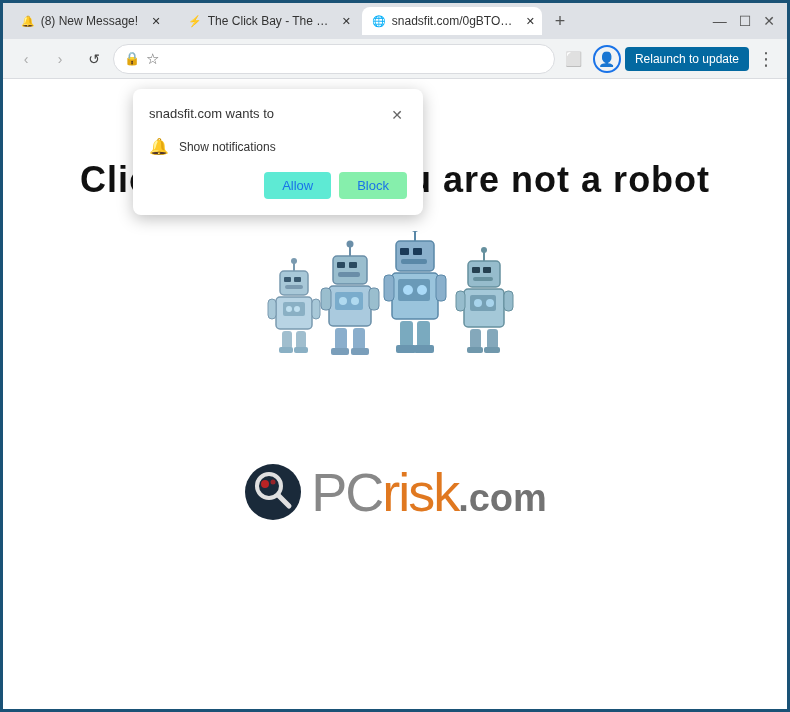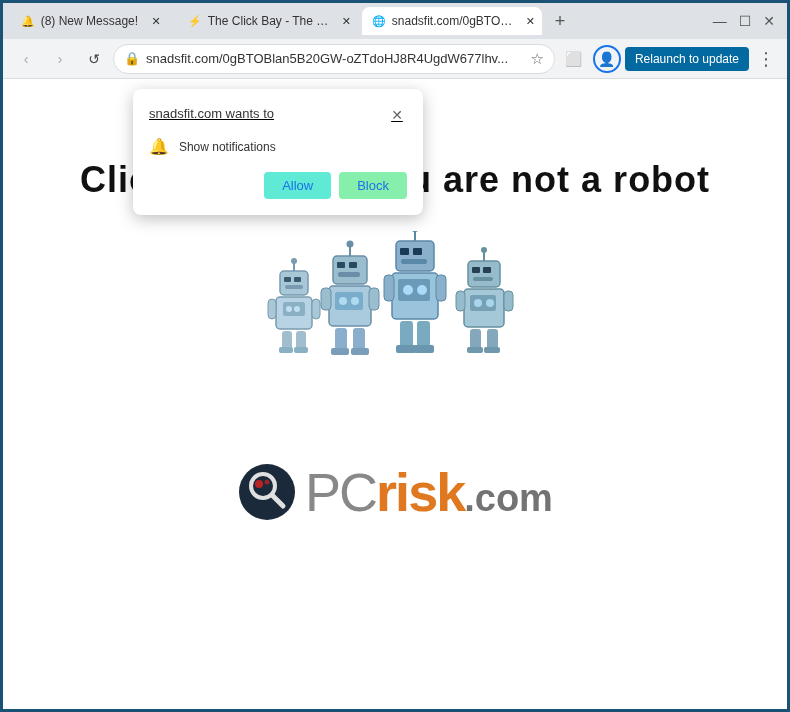--- a/index.html
+++ b/index.html
@@ -196,21 +196,20 @@
       width: 290px;
       padding: 16px;
       z-index: 10;
     }
 
     .popup-header {
       display: flex;
       align-items: flex-start;
       justify-content: space-between;
       margin-bottom: 12px;
-      text-decoration: underline;
     }
 
     .popup-title {
       font-size: 13px;
       color: #333;
       font-weight: 400;
       line-height: 1.4;
     }
 
     .popup-close {
@@ -335,21 +334,20 @@
 </div>
 
 <div class="nav-bar">
 
   <div class="nav-btn disabled">‹</div>
   <div class="nav-btn disabled">›</div>
   <div class="nav-btn">↺</div>
 
   <div class="address-bar">
     <span class="address-icon">🔒</span>
-    <span class="address-text">snadsfit.com/0gBTOBlan5B20GW-oZTdoHJ8R4UgdW677lhv...</span>
     <span class="address-star">☆</span>
   </div>
 
   <div class="nav-right">
     <div class="nav-btn">⬜</div>
     <div class="profile-icon">👤</div>
     <button class="relaunch-btn">Relaunch to update</button>
     <span class="menu-btn">⋮</span>
   </div>
 </div>
@@ -471,19 +469,19 @@
 
       <svg width="60" height="60" viewBox="0 0 60 60" xmlns="http://www.w3.org/2000/svg">
         <circle cx="30" cy="30" r="28" fill="#1a2a3a"></circle>
         <circle cx="26" cy="24" r="12" fill="none" stroke="#e0e0e0" stroke-width="4"></circle>
         <line x1="35" y1="33" x2="46" y2="44" stroke="#e0e0e0" stroke-width="5" stroke-linecap="round"></line>
         <circle cx="22" cy="22" r="4" fill="#cc2222" opacity="0.9"></circle>
         <circle cx="30" cy="20" r="2.5" fill="#cc2222" opacity="0.7"></circle>
       </svg>
 
       <div>
-        <span style="font-size:54px; font-weight:400; color:#888; font-family:'Arial Black', sans-serif; letter-spacing:-2px;">PC</span><span style="font-size:54px; font-weight:700; color:#e07820; font-family:'Arial Black', sans-serif; letter-spacing:-2px;">risk</span><span style="font-size:38px; font-weight:700; color:#737373; font-family:'Arial Black', sans-serif;">.com</span>
+        <span style="font-size:54px; font-weight:400; color:#888; font-family:'Arial Black', sans-serif; letter-spacing:-2px;">PC</span><span style="font-size:54px; font-weight:400; color:#e07820; font-family:'Arial Black', sans-serif; letter-spacing:-2px;">risk</span><span style="font-size:38px; font-weight:700; color:#737373; font-family:'Arial Black', sans-serif;">.com</span>
       </div>
     </div>
 
   </div>
 
 </div>
 
 </body></html>

